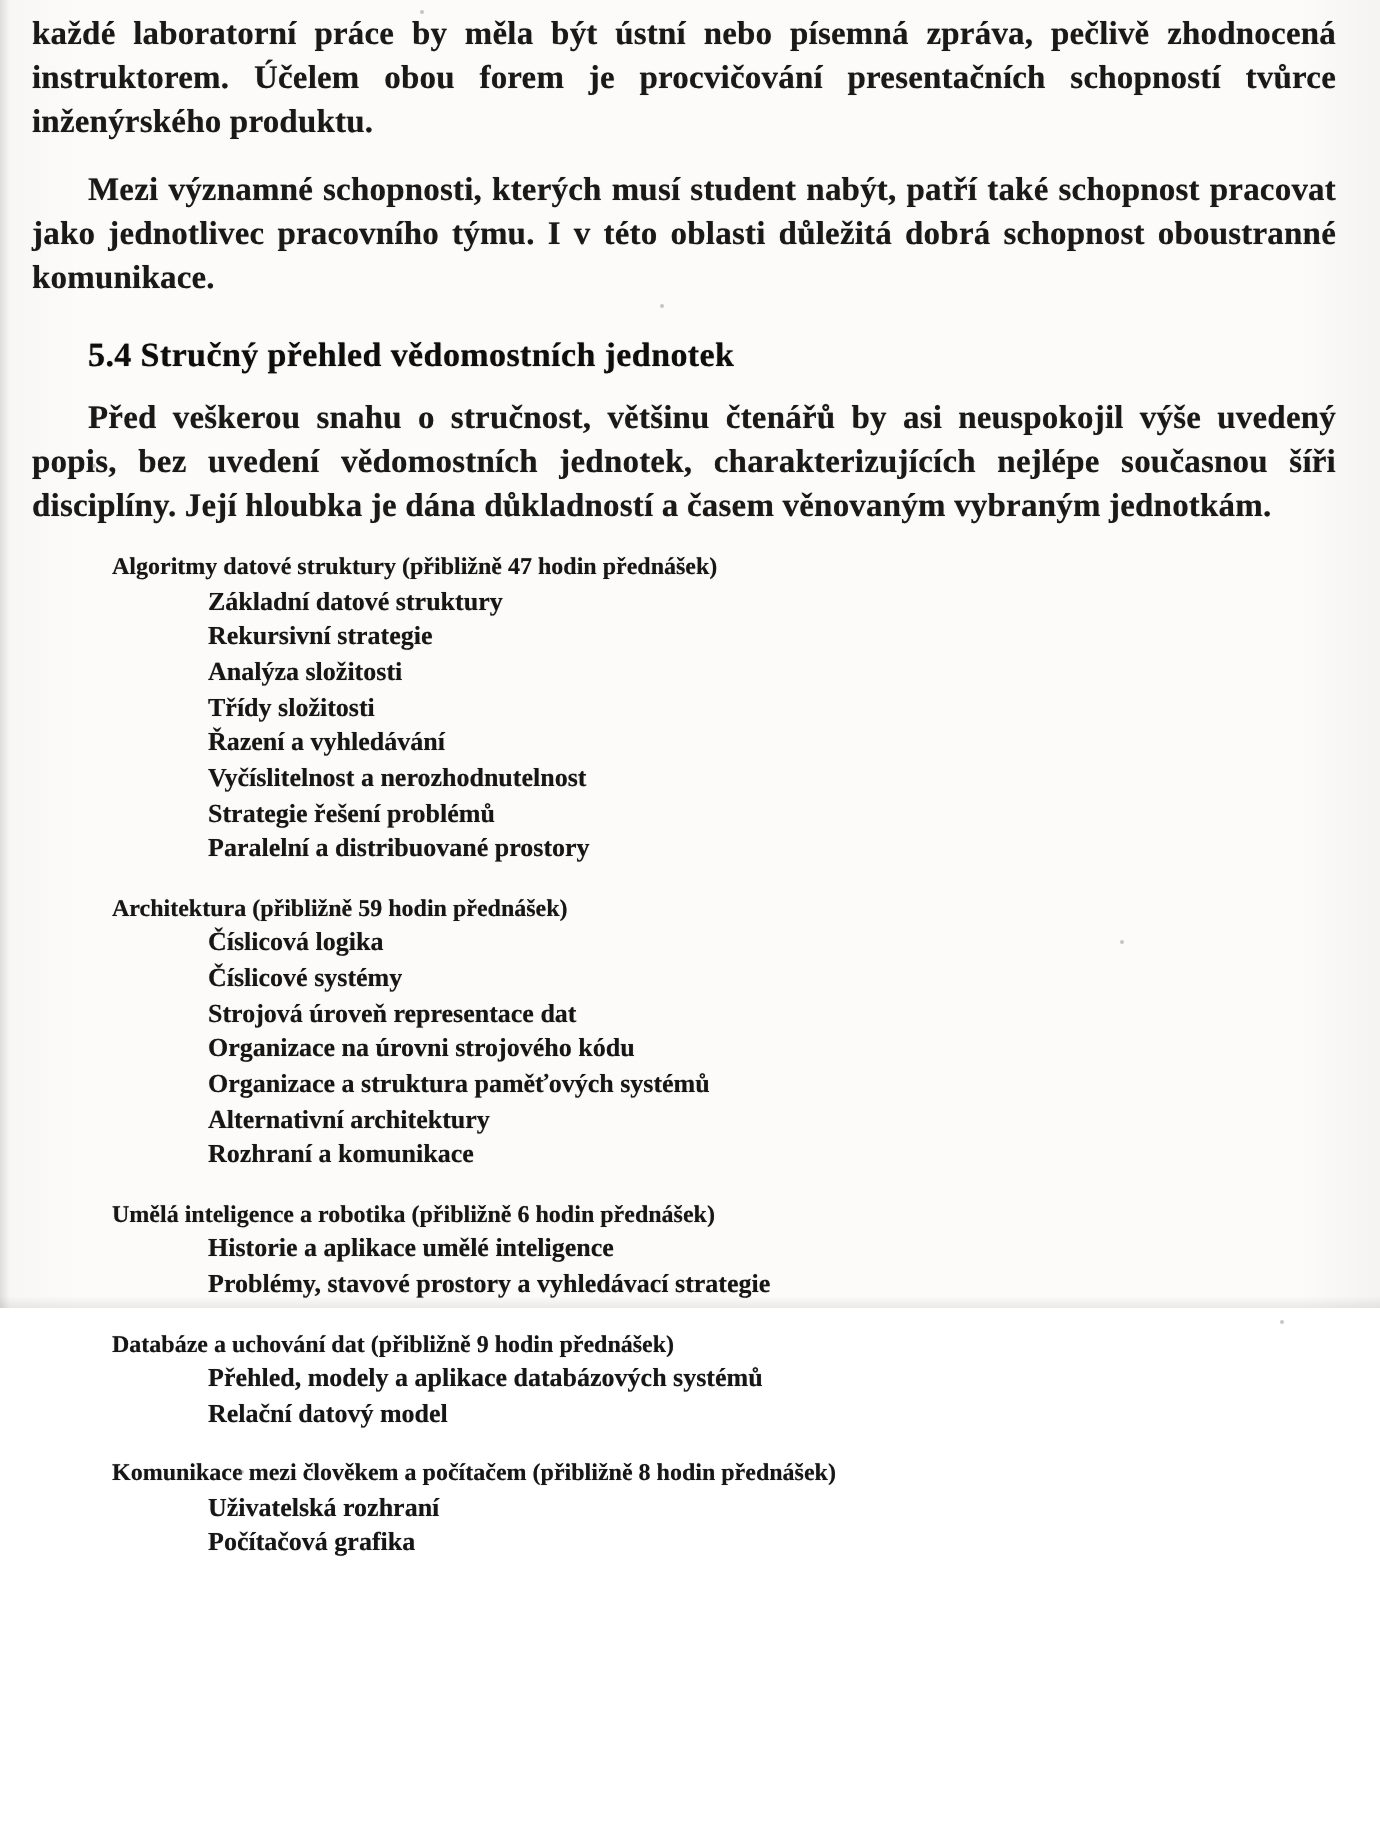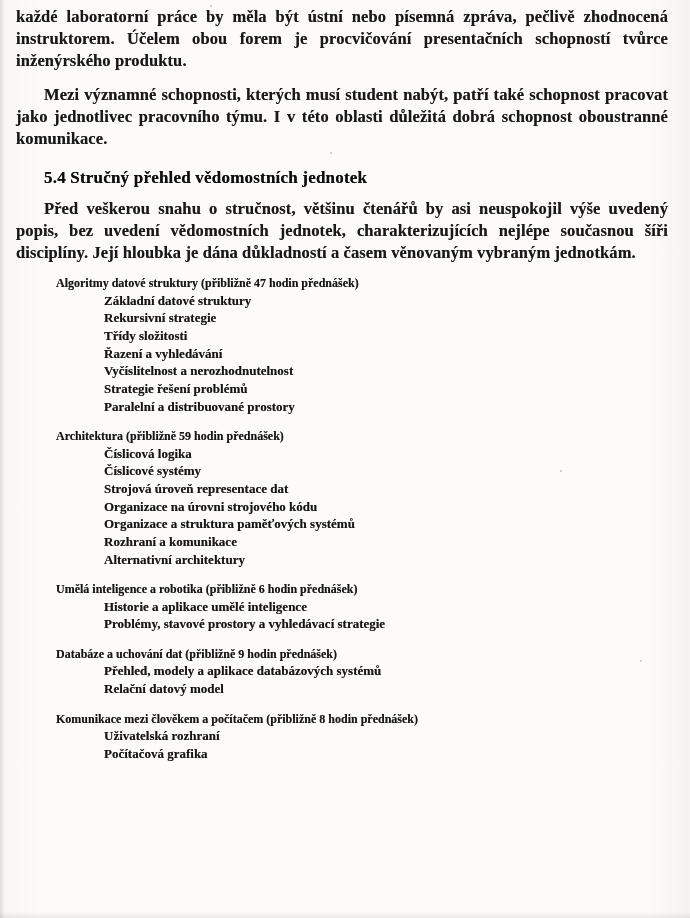--- a/index.html
+++ b/index.html
@@ -10,21 +10,21 @@
     width: 690px;
     height: 918px;
     background: #ffffff;
     font-family: "Liberation Serif", serif;
     color: #141414;
     overflow: hidden;
   }
   .page {
     position: relative;
     width: 690px;
-    height: 918px;
+    height: 654px;
     box-sizing: border-box;
     padding: 6px 22px 0 16px;
     background:
       linear-gradient(90deg, rgba(0,0,0,0.02) 0%, rgba(0,0,0,0) 6%, rgba(0,0,0,0) 94%, rgba(0,0,0,0.03) 100%),
       #fcfbfa;
   }
   .para {
     font-size: 16.5px;
     line-height: 1.33;
     text-align: justify;
@@ -99,38 +99,39 @@
 
   <h2 class="heading">5.4 Stručný přehled vědomostních jednotek</h2>
 
   <p class="para indent">Před veškerou snahu o stručnost, většinu čtenářů by asi neuspokojil výše uvedený popis, bez uvedení vědomostních jednotek, charakterizujících nejlépe současnou šíři disciplíny. Její hloubka je dána důkladností a časem věnovaným vybraným jednotkám.</p>
 
   <div class="group">
     <div class="group-title">Algoritmy datové struktury (přibližně 47 hodin přednášek)</div>
     <ul class="group-items">
       <li>Základní datové struktury</li>
       <li>Rekursivní strategie</li>
+      <li>Analýza složitosti</li>
       <li>Třídy složitosti</li>
       <li>Řazení a vyhledávání</li>
       <li>Vyčíslitelnost a nerozhodnutelnost</li>
       <li>Strategie řešení problémů</li>
       <li>Paralelní a distribuované prostory</li>
     </ul>
   </div>
 
   <div class="group">
     <div class="group-title">Architektura (přibližně 59 hodin přednášek)</div>
     <ul class="group-items">
       <li>Číslicová logika</li>
       <li>Číslicové systémy</li>
       <li>Strojová úroveň representace dat</li>
       <li>Organizace na úrovni strojového kódu</li>
       <li>Organizace a struktura paměťových systémů</li>
+      <li>Alternativní architektury</li>
       <li>Rozhraní a komunikace</li>
-      <li>Alternativní architektury</li>
     </ul>
   </div>
 
   <div class="group">
     <div class="group-title">Umělá inteligence a robotika (přibližně 6 hodin přednášek)</div>
     <ul class="group-items">
       <li>Historie a aplikace umělé inteligence</li>
       <li>Problémy, stavové prostory a vyhledávací strategie</li>
     </ul>
   </div>

